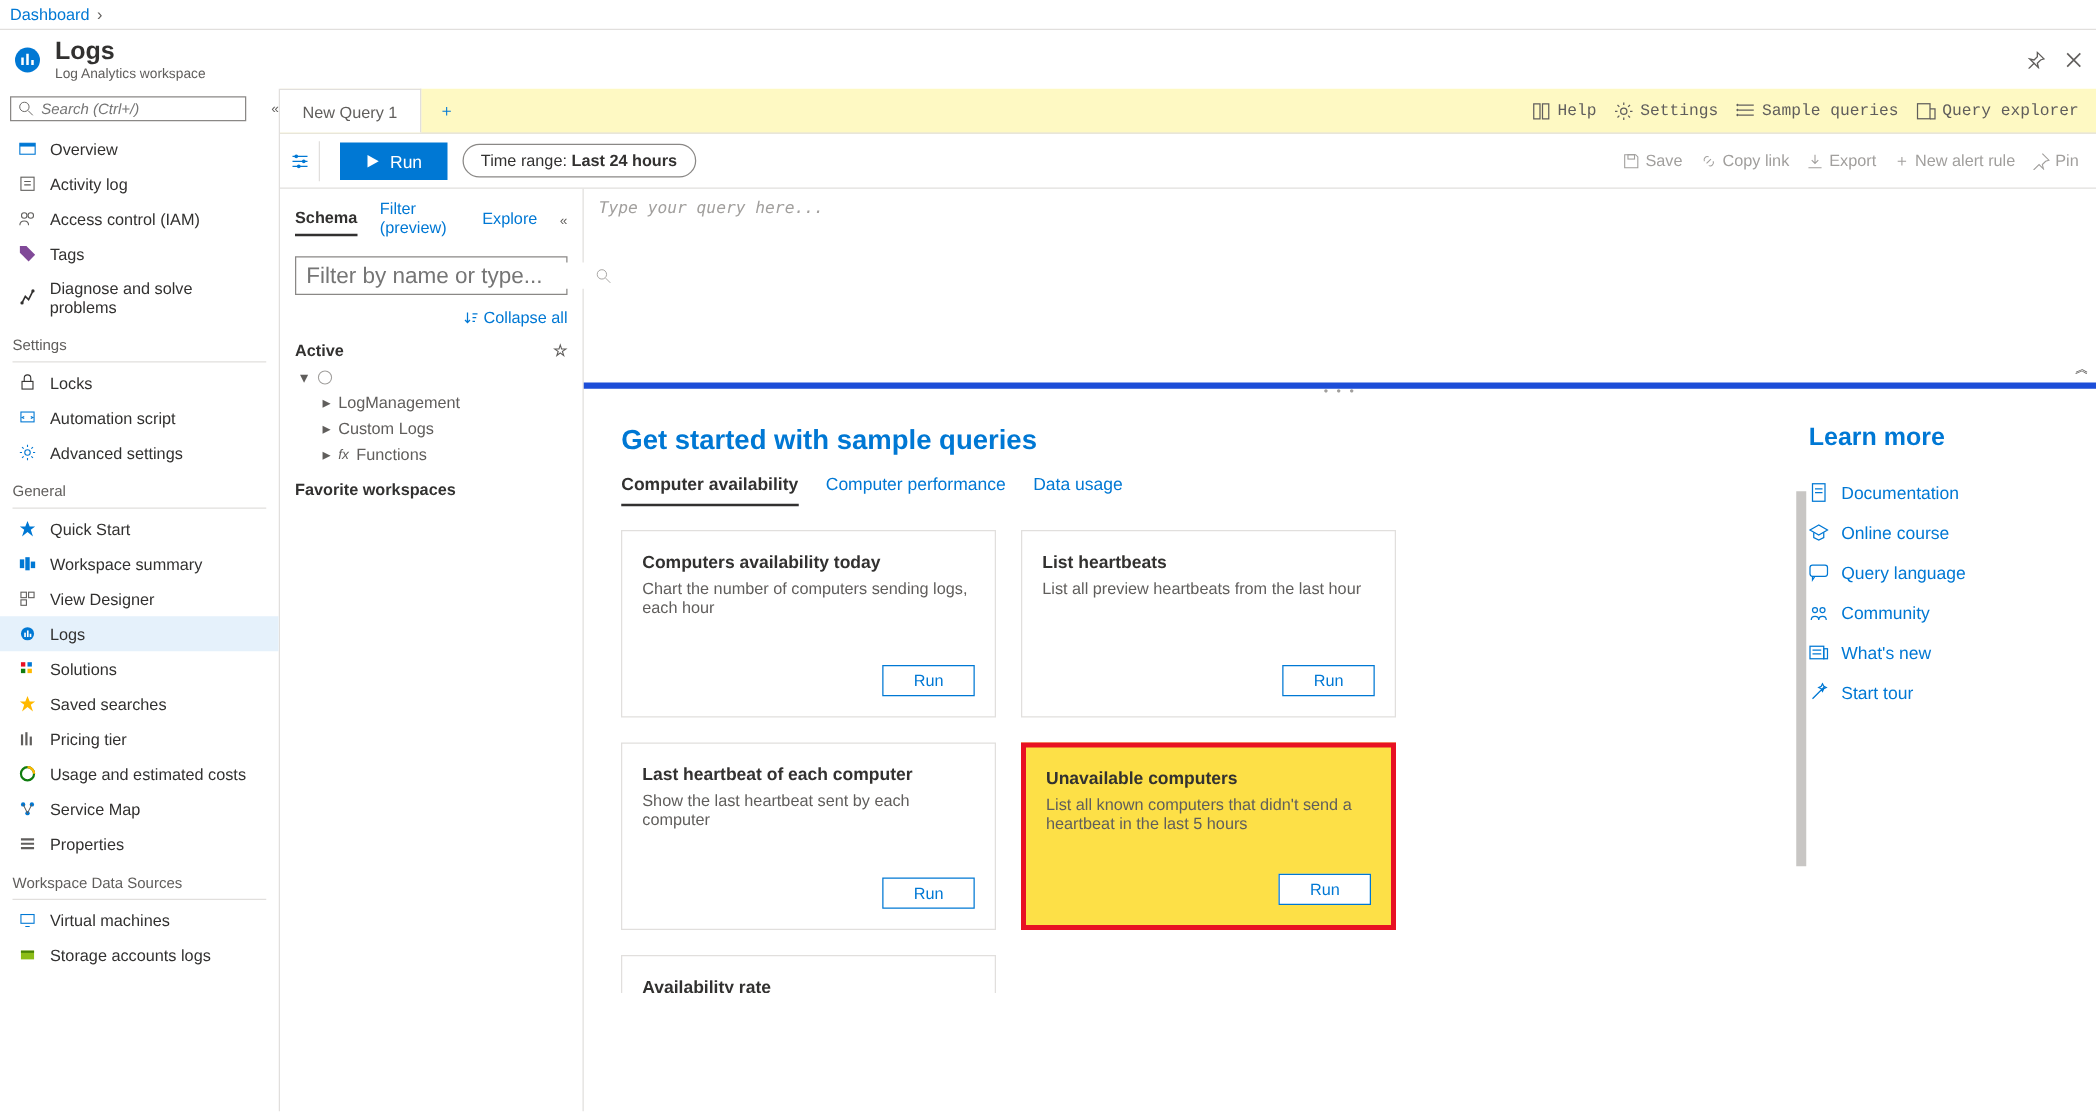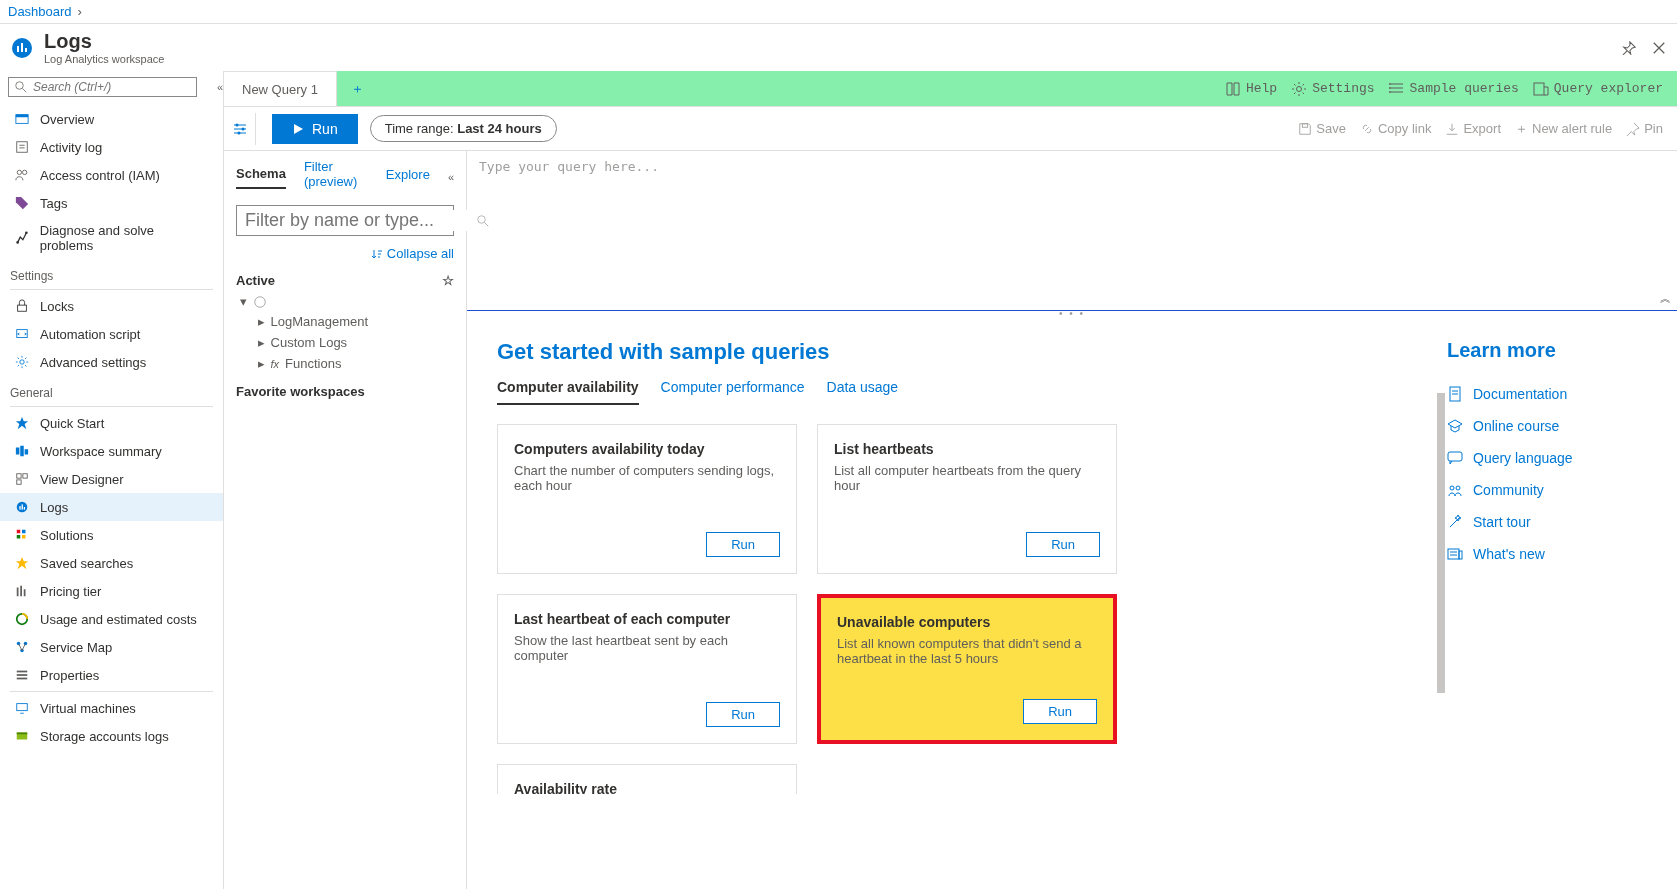--- a/index.html
+++ b/index.html
@@ -25,21 +25,21 @@
   .left-nav .search { flex: 1; display: flex; align-items: center; border: 1px solid #8a8886; padding: 2px 6px; gap: 6px; background: #fff; }
   .left-nav .search input { border: none; outline: none; flex: 1; font-style: italic; color: #605e5c; font-size: 12px; }
   .collapse-chevs { font-size: 11px; color: #605e5c; cursor: pointer; }
   .nav-item { display: flex; align-items: center; gap: 10px; padding: 6px 14px; cursor: pointer; font-size: 13px; color: #323130; }
   .nav-item.active { background: #e5f1fb; }
   .nav-item .ico { width: 16px; height: 16px; display: inline-flex; align-items: center; justify-content: center; color: #605e5c; }
   .nav-section { font-size: 12px; color: #605e5c; padding: 10px 14px 4px 10px; }
   .nav-hr { border: none; border-top: 1px solid #e1dfdd; margin: 2px 10px; }
 
   .main { flex: 1; display: flex; flex-direction: column; min-width: 0; }
-  .tab-bar { height: 36px; background: #86efac; border-bottom: 1px solid #e1dfdd; display: flex; align-items: stretch; justify-content: space-between; }
+  .tab-bar { height: 36px; background: #fef9c3; border-bottom: 1px solid #e1dfdd; display: flex; align-items: stretch; justify-content: space-between; }
   .tab-bar .tabs { display: flex; align-items: stretch; }
   .tab { padding: 0 18px; display: flex; align-items: center; background: #fff; border-right: 1px solid #e1dfdd; border-top: 1px solid #e1dfdd; font-size: 13px; color: #605e5c; cursor: pointer; }
   .tab-plus { padding: 0 14px; display: flex; align-items: center; color: #0078d4; cursor: pointer; }
   .tab-bar .tools { display: flex; align-items: center; gap: 14px; padding-right: 14px; color: #605e5c; font-size: 13px; }
   .tab-bar .tools .tool { display: flex; align-items: center; gap: 5px; cursor: pointer; font-family: Liberation Mono, monospace; }
 
   .toolbar { height: 44px; border-bottom: 1px solid #e1dfdd; display: flex; align-items: center; justify-content: space-between; padding: 0 14px 0 0; }
   .toolbar .left { display: flex; align-items: center; gap: 12px; }
   .toolbar .right { display: flex; align-items: center; gap: 14px; color: #a19f9d; font-size: 13px; }
   .toolbar .right .act { display:flex; align-items:center; gap:4px; cursor:pointer; }
@@ -57,21 +57,21 @@
   .filter-box input { border: none; outline: none; flex: 1; font-size: 18px; color: #605e5c; }
   .collapse-all { text-align: right; padding: 0 12px; color: #0078d4; font-size: 13px; cursor: pointer; display:flex; justify-content:flex-end; align-items:center; gap:4px; }
   .tree { padding: 8px 12px; font-size: 13px; }
   .tree .grp { font-weight: 600; padding: 4px 0; display:flex; align-items:center; justify-content:space-between; }
   .tree .grp .star { color:#605e5c; cursor:pointer; }
   .tree .node-row { display:flex; align-items:center; gap:6px; padding: 2px 0 2px 4px; color:#605e5c; cursor:pointer; }
   .tree .node { padding: 3px 0 3px 22px; color: #605e5c; cursor: pointer; display:flex; align-items:center; gap:6px; }
   .tree .fav { font-weight: 600; padding: 10px 0 4px 0; }
 
   .editor-pane { flex: 1; display: flex; flex-direction: column; min-width: 0; }
-  .editor { padding: 8px 12px; font-family: Consolas, monospace; font-size: 13px; color: #a19f9d; border-bottom: 1px solid #1d4ed8; position: relative; height: 160px; }
+  .editor { padding: 8px 12px; font-family: Consolas, monospace; font-size: 13px; color: #a19f9d; border-bottom: 5px solid #1d4ed8; position: relative; height: 160px; font-style: italic; }
   .editor .expand-chev { position: absolute; right: 6px; bottom: 4px; color: #605e5c; cursor: pointer; font-size: 11px; }
   .drag-dots { text-align:center; color:#a19f9d; font-size:10px; letter-spacing:2px; height:8px; line-height:6px; }
 
   .lower { flex: 1; display: flex; padding: 20px 30px 10px 30px; gap: 30px; overflow: hidden; }
   .samples { flex: 1; min-width: 0; position:relative; }
   .samples h2 { color: #0078d4; font-size: 22px; font-weight: 600; margin-bottom: 14px; }
   .samples .stabs { display: flex; gap: 22px; border-bottom: 1px solid transparent; font-size: 14px; margin-bottom: 18px; }
   .samples .stabs .stab { cursor: pointer; padding-bottom: 8px; color: #0078d4; }
   .samples .stabs .stab.active { color: #323130; font-weight: 600; border-bottom: 2px solid #323130; }
   .cards-scroll { overflow-y:auto; height: 370px; padding-right: 4px; }
@@ -314,20 +314,21 @@
         <span class="ico">
           <svg width="14" height="14" viewBox="0 0 16 16">
             <line x1="2" y1="4" x2="14" y2="4" stroke="#605e5c" stroke-width="2"></line>
             <line x1="2" y1="8" x2="14" y2="8" stroke="#605e5c" stroke-width="2"></line>
             <line x1="2" y1="12" x2="14" y2="12" stroke="#605e5c" stroke-width="2"></line>
           </svg>
         </span>
         <span>Properties</span>
       </div>
 
+    <div class="nav-section">Workspace Data Sources</div>
     <hr class="nav-hr">
     <div class="nav-item">
         <span class="ico">
           <svg width="14" height="14" viewBox="0 0 16 16">
             <rect x="2" y="3" width="12" height="8" fill="none" stroke="#0078d4"></rect>
             <line x1="6" y1="14" x2="10" y2="14" stroke="#0078d4"></line>
           </svg>
         </span>
         <span>Virtual machines</span>
       </div>
@@ -526,21 +527,21 @@
             </div>
             <div class="cards-scroll">
               <div class="cards">
                 <div class="card">
                   <h3>Computers availability today</h3>
                   <p>Chart the number of computers sending logs, each hour</p>
                   <button class="run-sm">Run</button>
                 </div>
                 <div class="card">
                   <h3>List heartbeats</h3>
-                  <p>List all computer heartbeats from the query hour</p>
+                  <p>List all preview heartbeats from the last hour</p>
                   <button class="run-sm">Run</button>
                 </div>
                 <div class="card">
                   <h3>Last heartbeat of each computer</h3>
                   <p>Show the last heartbeat sent by each computer</p>
                   <button class="run-sm">Run</button>
                 </div>
                 <div class="card highlight">
                   <h3>Unavailable computers</h3>
                   <p>List all known computers that didn't send a heartbeat in the last 5 hours</p>
@@ -591,34 +592,34 @@
                     <circle cx="5" cy="6" r="2" fill="none" stroke="#0078d4"></circle>
                     <circle cx="11" cy="6" r="2" fill="none" stroke="#0078d4"></circle>
                     <path d="M2 14c0-2 1.5-3 3-3s3 1 3 3M8 14c0-2 1.5-3 3-3s3 1 3 3" fill="none" stroke="#0078d4"></path>
                   </svg>
                 </span>
                 <span>Community</span>
               </div>
             <div class="litem">
                 <span class="ico">
                   <svg width="16" height="16" viewBox="0 0 16 16">
-                    <path d="M3 13L13 3M11 1l1 2 2 1-2 1-1 2-1-2-2-1 2-1z" fill="none" stroke="#0078d4"></path>
-                  </svg>
-                </span>
-                <span>Start tour</span>
-              </div>
-            <div class="litem">
-                <span class="ico">
-                  <svg width="16" height="16" viewBox="0 0 16 16">
                     <rect x="1" y="3" width="11" height="10" fill="none" stroke="#0078d4"></rect>
                     <rect x="12" y="5" width="3" height="8" fill="none" stroke="#0078d4"></rect>
                     <line x1="3" y1="6" x2="10" y2="6" stroke="#0078d4"></line>
                     <line x1="3" y1="9" x2="10" y2="9" stroke="#0078d4"></line>
                   </svg>
                 </span>
                 <span>What's new</span>
               </div>
+            <div class="litem">
+                <span class="ico">
+                  <svg width="16" height="16" viewBox="0 0 16 16">
+                    <path d="M3 13L13 3M11 1l1 2 2 1-2 1-1 2-1-2-2-1 2-1z" fill="none" stroke="#0078d4"></path>
+                  </svg>
+                </span>
+                <span>Start tour</span>
+              </div>
           </div>
         </div>
       </div>
     </div>
   </div>
 </div>
 
 </body></html>

